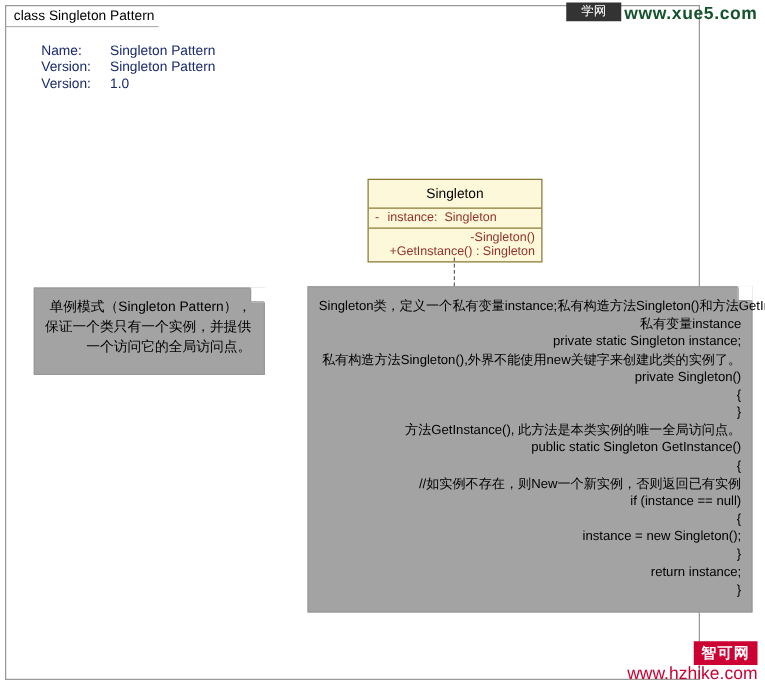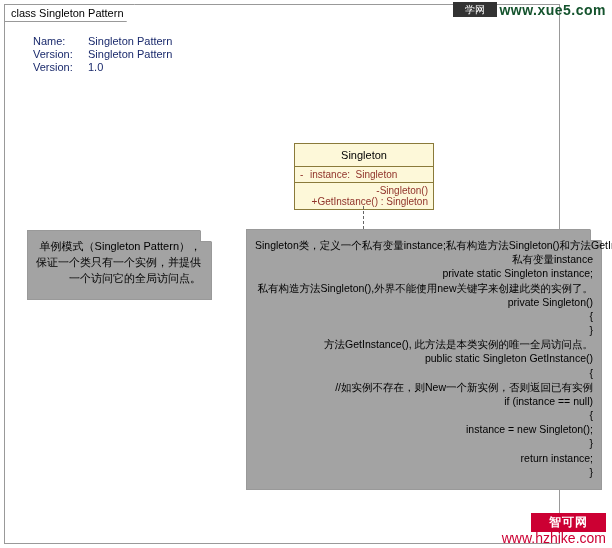--- a/index.html
+++ b/index.html
@@ -53,21 +53,21 @@
     letter-spacing: 0.5px;
   }
   .watermark-bottom-red {
     position: absolute;
     bottom: 16px;
     right: 6px;
     background: #cc0033;
     color: #fff;
     font-size: 12px;
     font-weight: bold;
-    padding: 1px 18px;
+    padding: 1px 6px;
     letter-spacing: 1px;
   }
   .watermark-bottom-link {
     position: absolute;
     bottom: 2px;
     right: 6px;
     color: #cc0033;
     font-size: 14px;
     font-family: Arial, sans-serif;
   }

